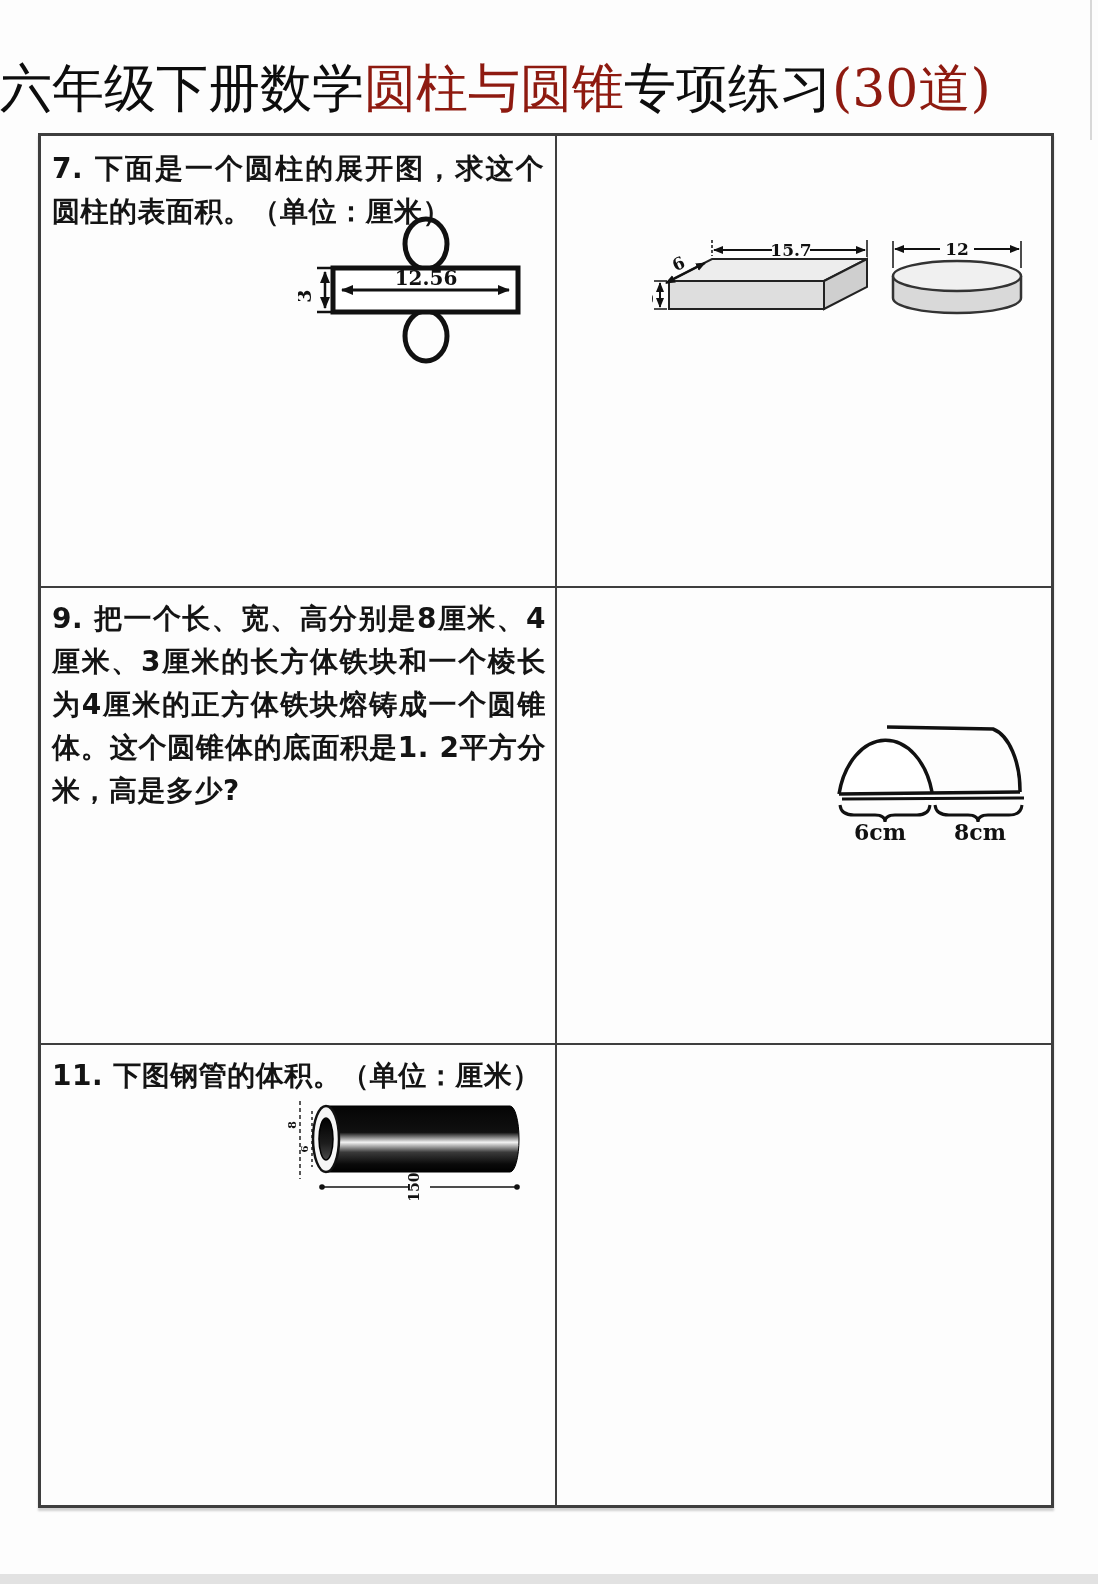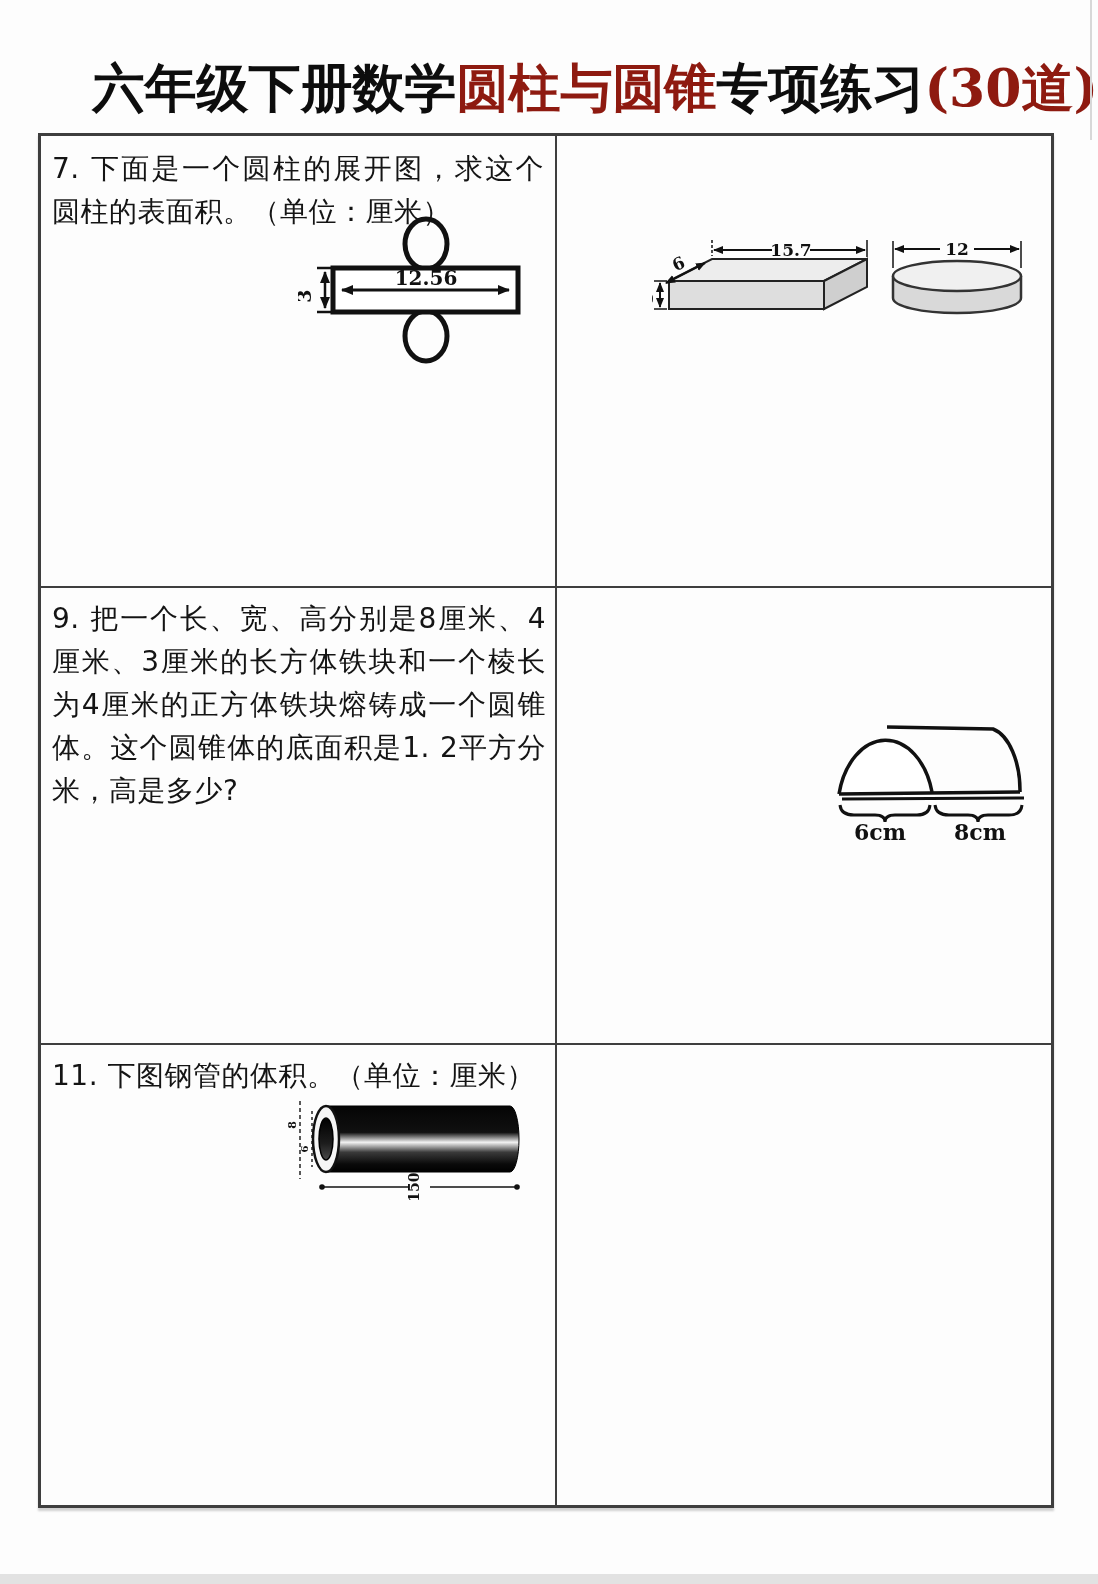--- a/index.html
+++ b/index.html
@@ -1,32 +1,32 @@
 <!DOCTYPE html>
 <html><head>
 <meta charset="utf-8">
 <style>
   html,body{margin:0;padding:0;background:#ffffff;}
   .page{position:relative;width:1098px;height:1584px;background:#fdfdfd;overflow:hidden;
         font-family:"DejaVu Sans","Liberation Sans",sans-serif;color:#111;}
   
-  .title{position:absolute;top:54px;left:0;width:100%;text-align:right;
+  .title{position:absolute;top:54px;left:0;width:100%;text-align:left;
          font-family:"DejaVu Serif","Liberation Serif",serif;
-         font-size:52px;font-weight:bold;white-space:nowrap;color:#0d0d0d;}
+         font-size:52px;font-weight:normal;white-space:nowrap;color:#0d0d0d;}
   .title .red{color:#8e1a10;}
   
   .table{position:absolute;left:38px;top:133px;width:1016px;height:1375px;
          box-sizing:border-box;border:3px solid #3e3e3e;background:transparent;
          box-shadow:0 3px 2px rgba(0,0,0,0.18);}
   .vline{position:absolute;left:514px;top:0;width:2px;height:100%;background:#3e3e3e;}
   .hline{position:absolute;left:0;width:100%;height:2px;background:#3e3e3e;}
   .hline.r1{top:450px;}
   .hline.r2{top:907px;}
   
-  .qtext{position:absolute;font-size:28px;line-height:43px;font-weight:400;
+  .qtext{position:absolute;font-size:28px;line-height:43px;font-weight:700;
          letter-spacing:0.5px;color:#141414;text-align:justify;}
   .q7{left:52px;top:147px;width:492px;}
   .q8{left:564px;top:147px;width:486px;}
   .q9{left:52px;top:597px;width:494px;}
   .q10{left:564px;top:597px;width:486px;}
   .q11{left:52px;top:1054px;width:494px;}
   .q12{left:564px;top:1050px;width:488px;line-height:42px;}
   
   .diagram{position:absolute;}
   .d7{left:298px;top:208px;}

